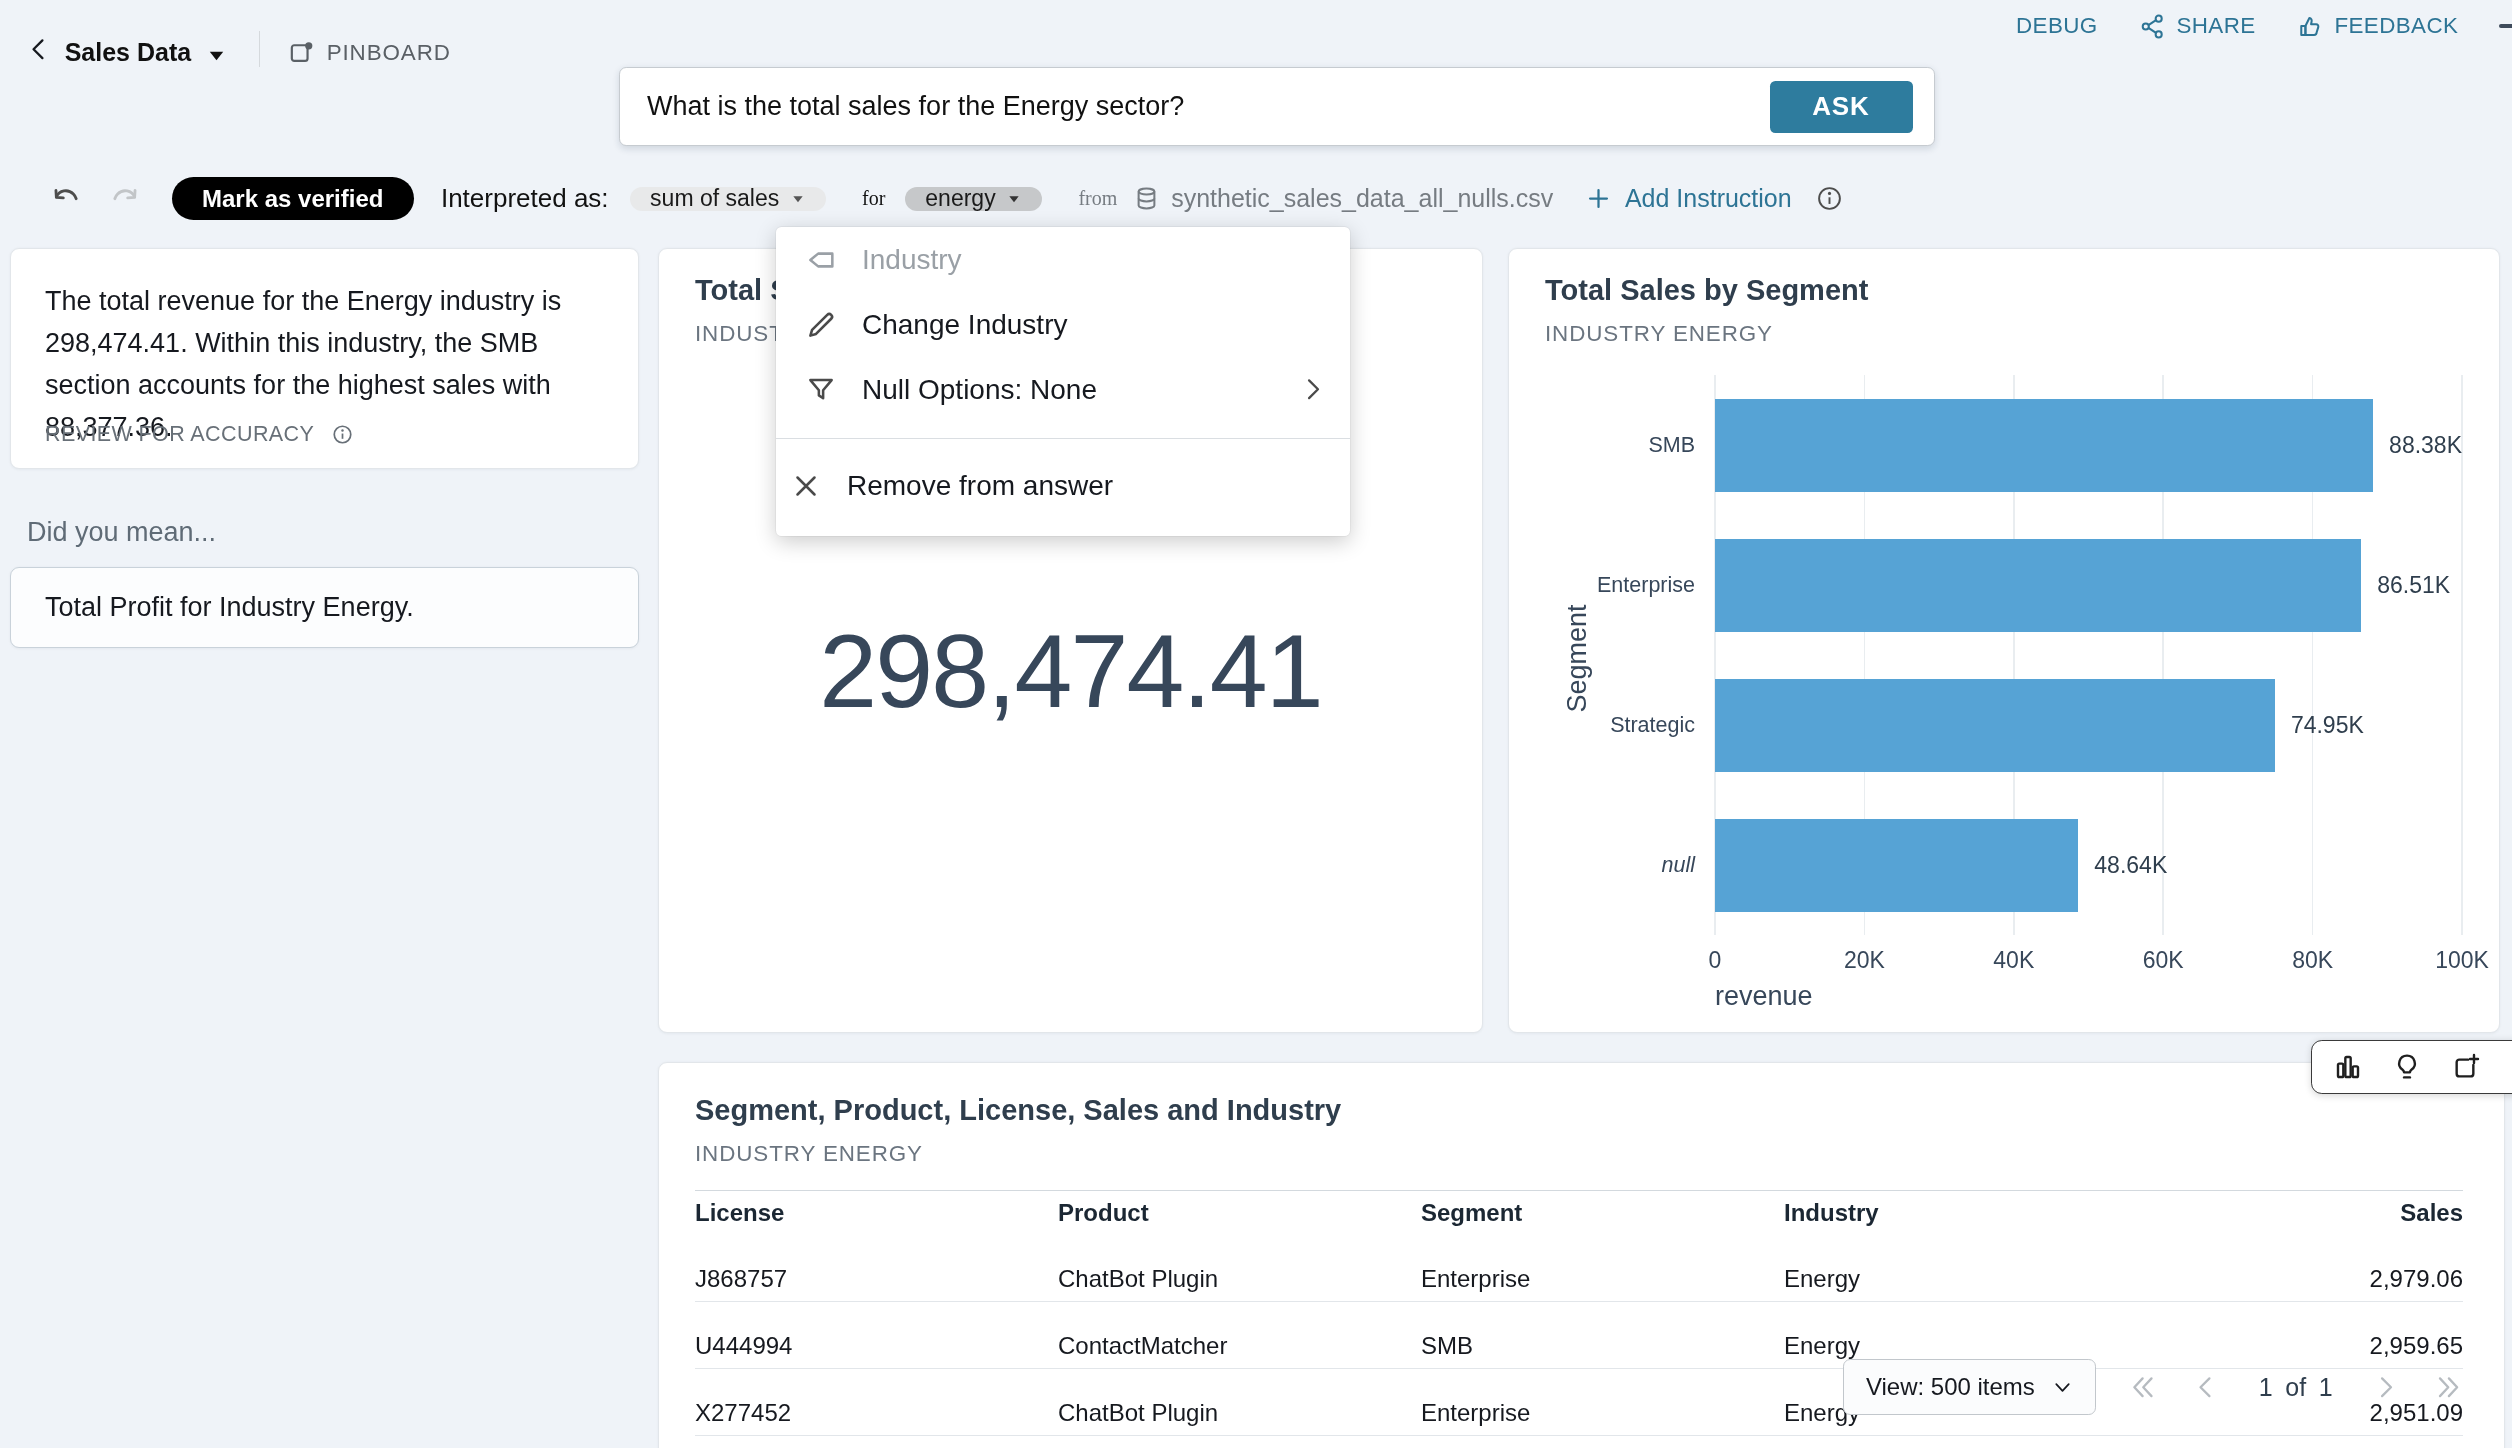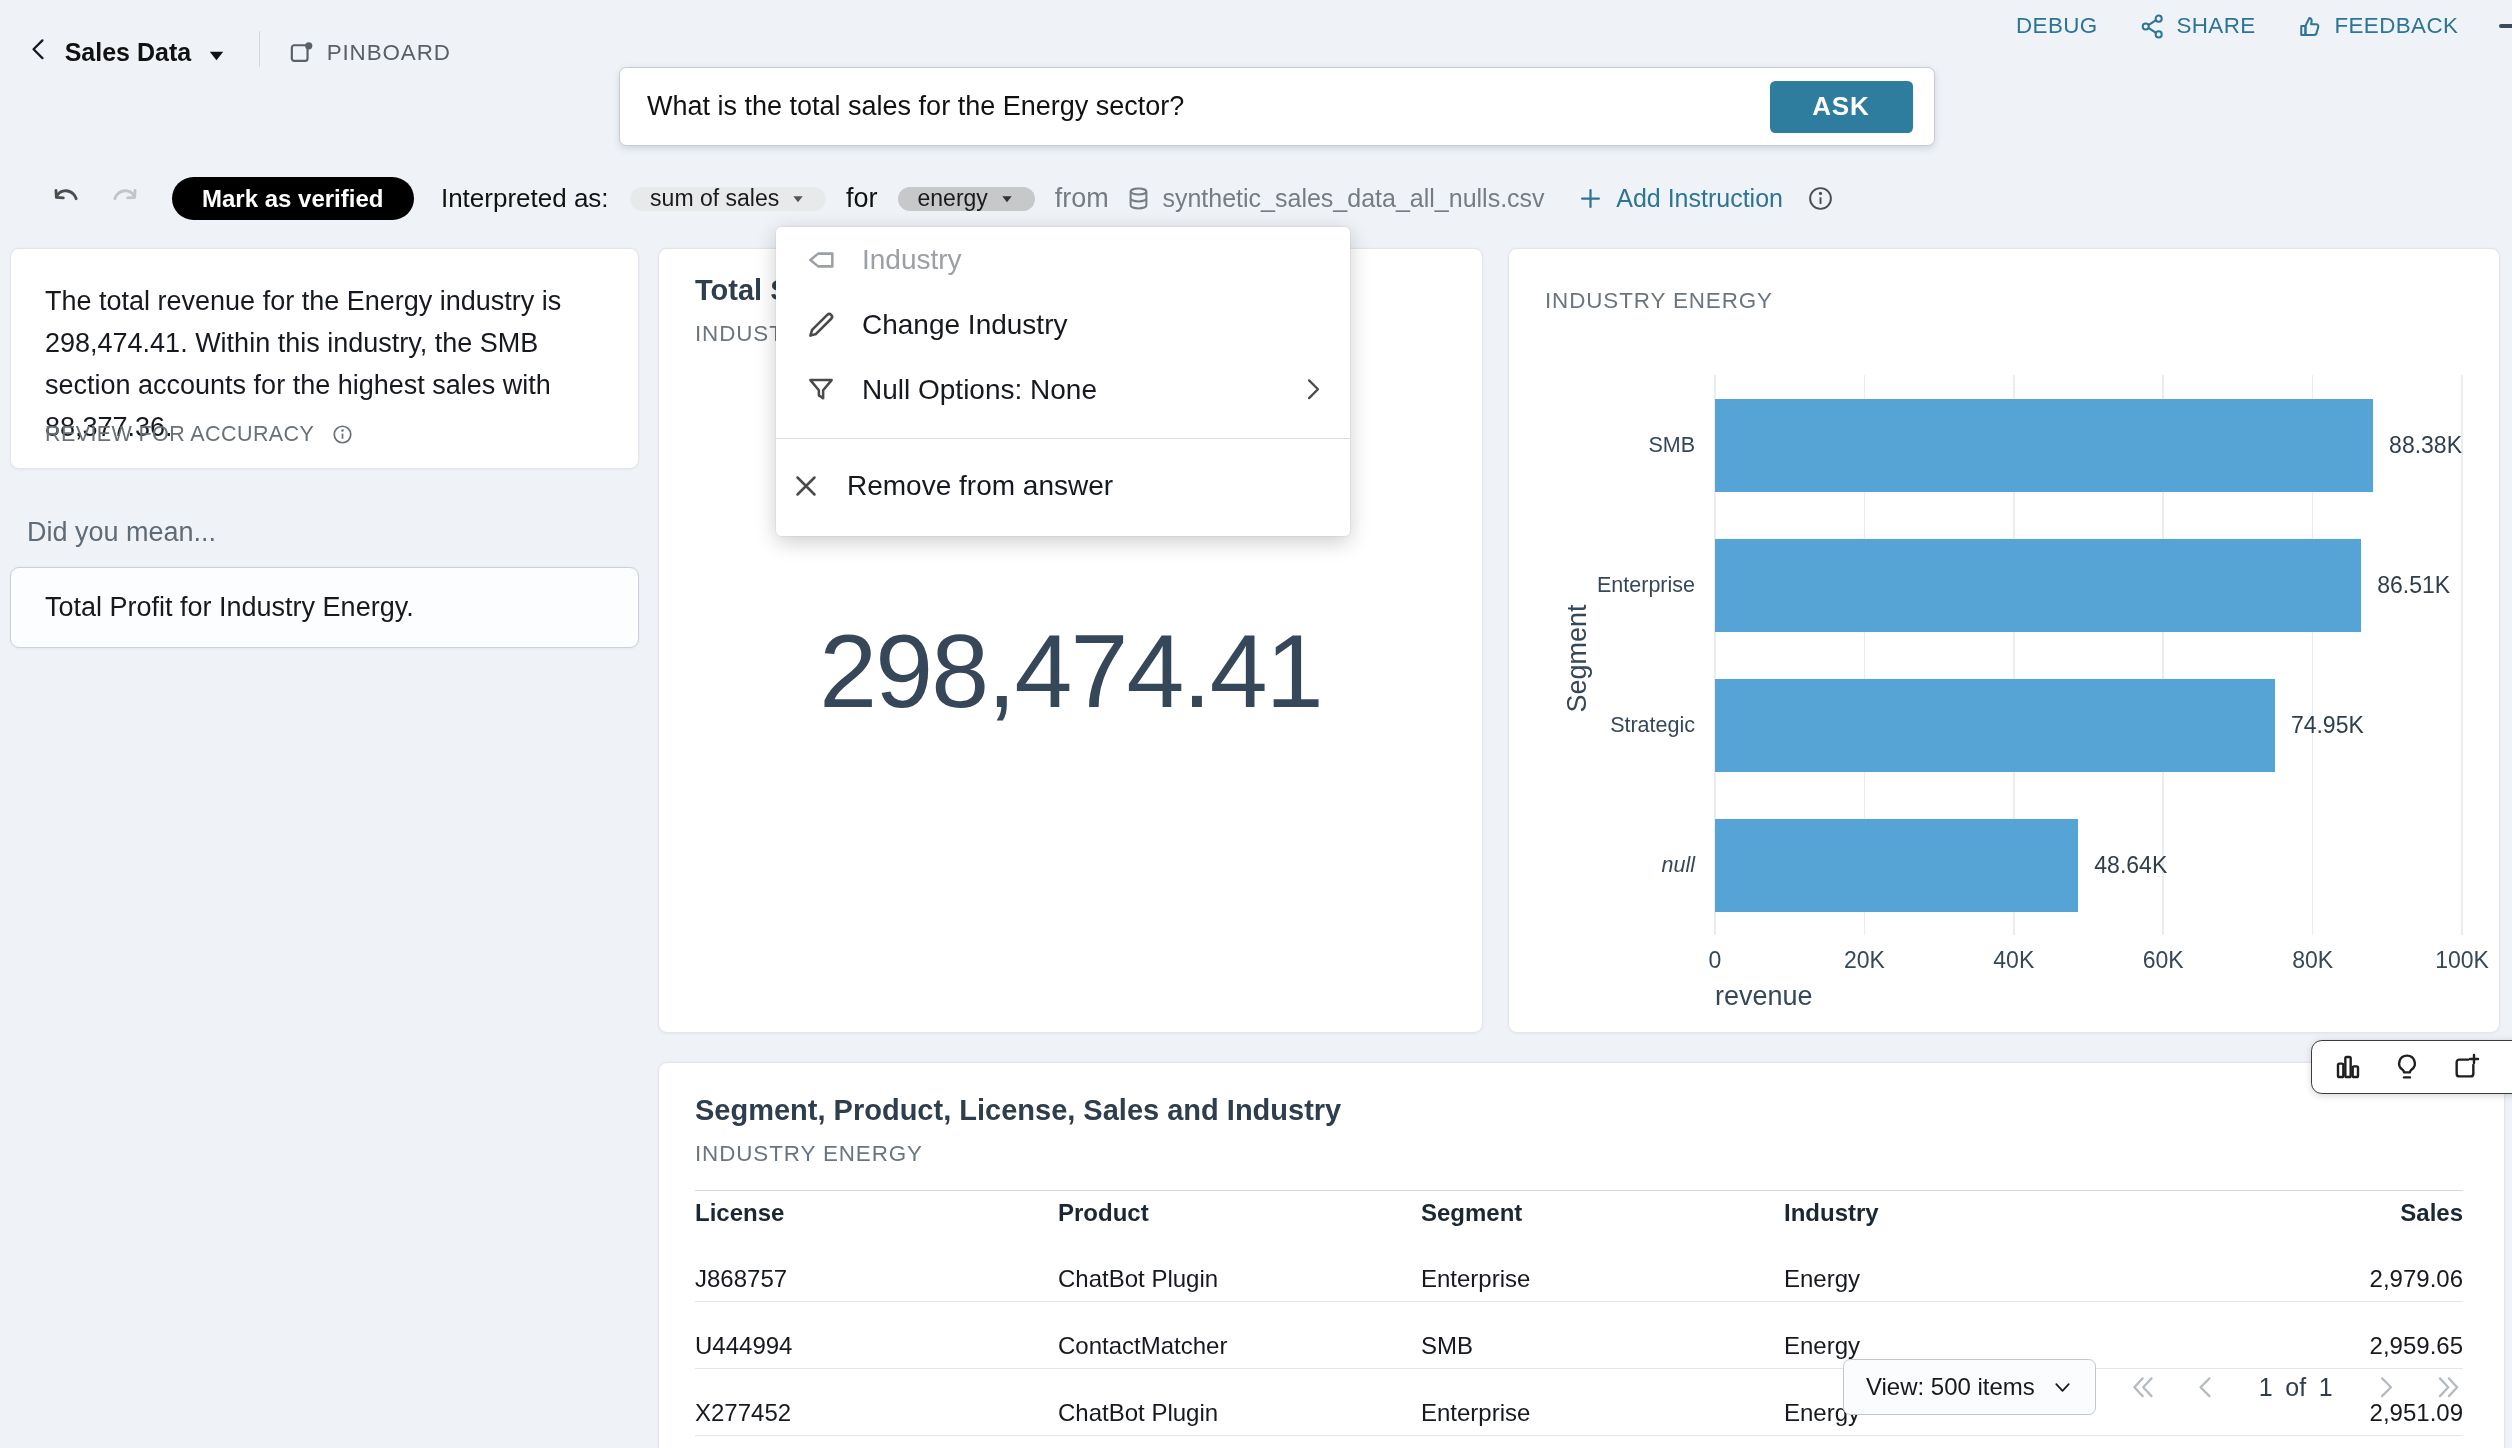--- a/index.html
+++ b/index.html
@@ -34,21 +34,21 @@
   .icon-btn { background:none; border:none; cursor:pointer; padding:0; }
   .undo { color:#4D4D4D; }
   .redo { color:#C2C5C8; margin-left:23px; }
   .verified-pill { margin-left:30.5px; height:43px; border-radius:21.5px; background:#000; color:#fff;
                    border:none; font-size:24px; font-weight:600; padding:0 30.5px; cursor:pointer; font-family:inherit; }
   .interp-label { margin-left:27px; font-size:26px; color:#111; }
   .chip { display:flex; align-items:center; gap:10.8px; height:24px; border-radius:19px; padding:0 20px;
           font-size:23px; color:#1A1A1A; cursor:pointer; border:none; font-family:inherit; }
   .chip-light { background:#E8E9EA; margin-left:21.5px; }
   .chip-dark  { background:#C6C8CA; margin-left:20px; }
-  .for-label, .from-label { margin-left:20px; font-size:27px; }
+  .for-label, .from-label { margin-left:36px; font-size:20px;font-family:Liberation Serif, serif; }
   .for-label { color:#111; }
   .from-label { color:#767C82; }
   .dataset { display:flex; align-items:center; gap:10.8px; margin-left:16px; color:#767C82; font-size:25px; }
   .add-instruction { display:flex; align-items:center; gap:12.6px; margin-left:32px; color:#2D7495;
                      font-size:25px; cursor:pointer; background:none; border:none; font-family:inherit; }
   .interp-info { margin-left:23px; color:#4D4D4D; }
 
   
   .card { position:absolute; background:#fff; border:0.9px solid #E2E6EA; border-radius:9px;
           box-shadow:0 0.9px 2.7px rgba(15,35,64,.05); }
@@ -268,20 +268,21 @@
     <span class="suggestion-text">Total Profit for Industry Energy.</span>
   </div>
 
   <div class="card kpi-card">
     <div class="card-title">Total Sa</div>
     <div class="card-subtitle">INDUSTR</div>
     <div class="kpi-value">298,474.41</div>
   </div>
 
   <div class="card chart-card">
+    <div class="card-title">Total Sales by Segment</div>
     <div class="card-subtitle">INDUSTRY ENERGY</div>
     <div class="y-axis-label">Segment</div>
     <div class="plot">
       <div id="plot-grid">
           <div class="gridline" style="left: calc(0% - 0.9px);"></div>
           <div class="gridline" style="left: calc(20% - 0.9px);"></div>
           <div class="gridline" style="left: calc(40% - 0.9px);"></div>
           <div class="gridline" style="left: calc(60% - 0.9px);"></div>
           <div class="gridline" style="left: calc(80% - 0.9px);"></div>
           <div class="gridline" style="left: calc(100% - 0.9px);"></div>

